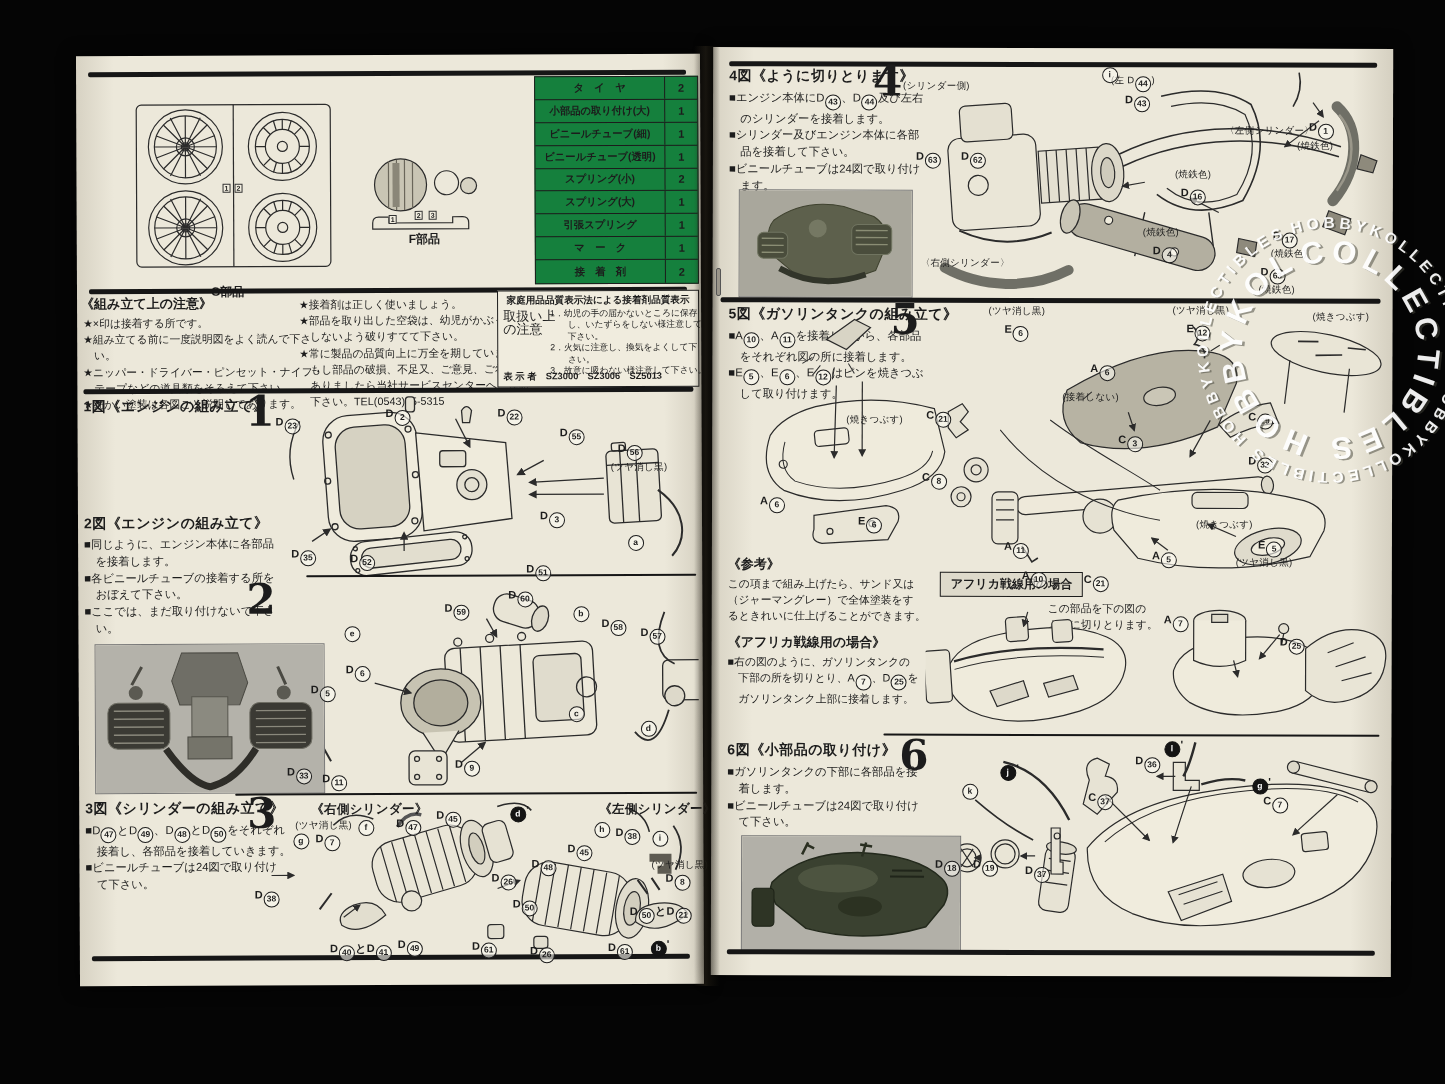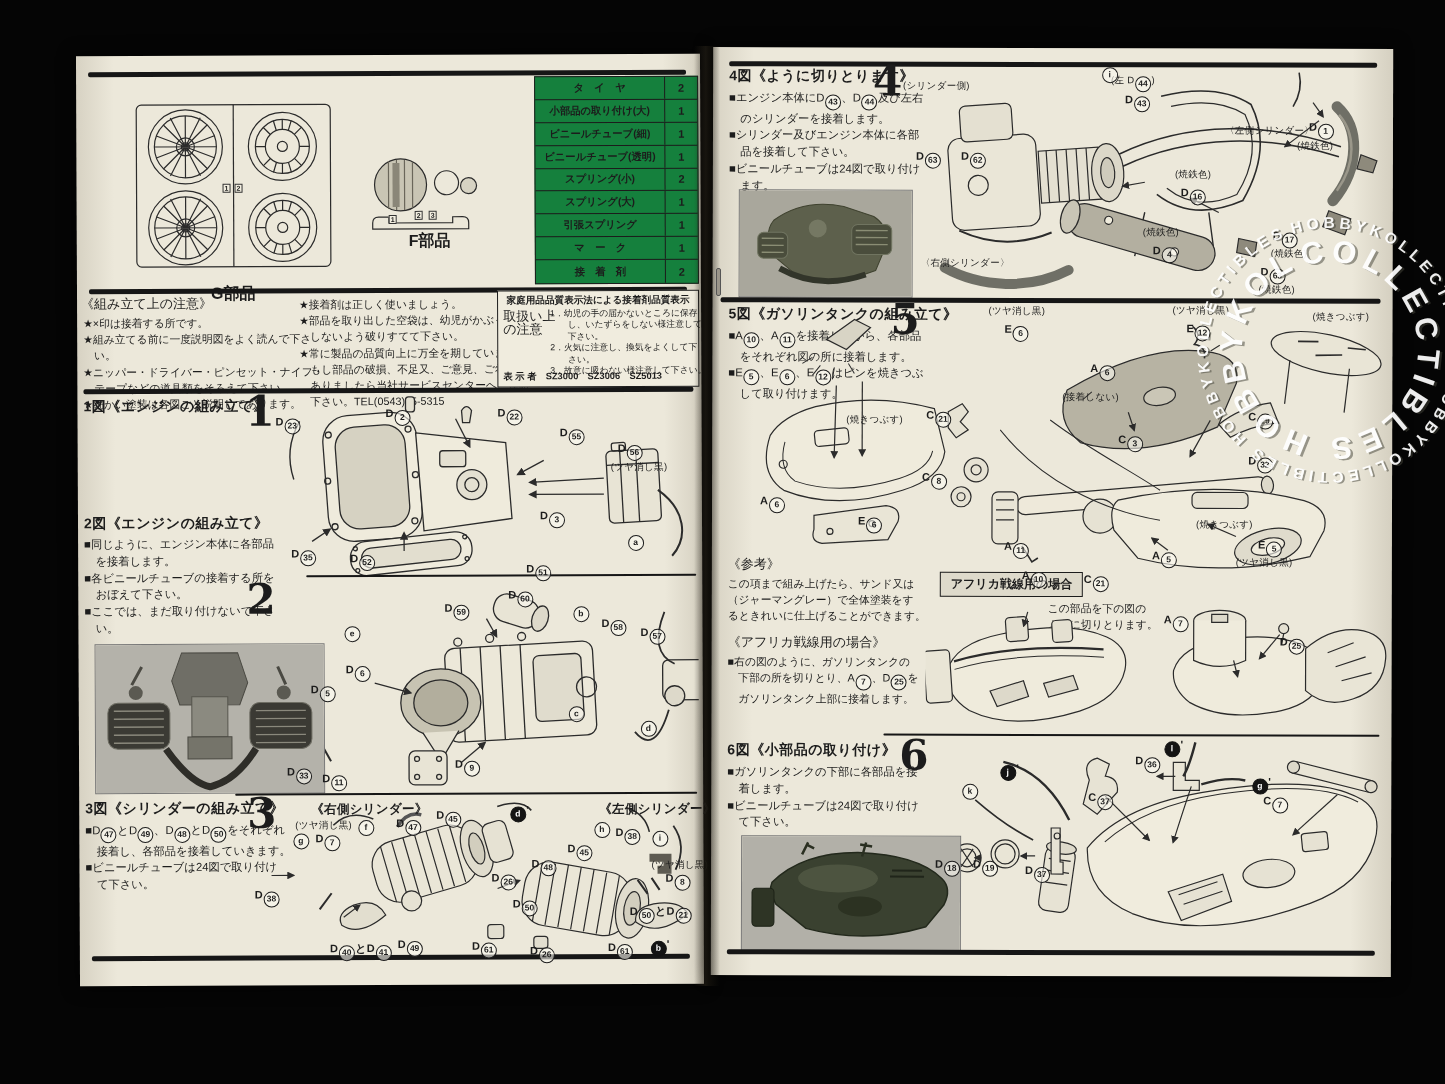--- a/index.html
+++ b/index.html
@@ -17,22 +17,22 @@
   .lbl.hd{font-size:12.5px;font-weight:700;}
   .lbl.tag{font-size:7px;border:1px solid #333;padding:0 1px;background:#f2eee0;font-weight:600;}
   .cc{display:inline-block;width:14px;height:14px;border:1.2px solid #1c1c1c;border-radius:50%;
       font-size:8.5px;line-height:13.5px;text-align:center;vertical-align:-2.5px;margin:0 .5px;
       font-weight:700;background:rgba(252,250,242,.6);letter-spacing:0;}
   .cc.dk{background:#141414;color:#fff;border-color:#141414;}
   .step-title{position:absolute;font-size:14px;font-weight:700;letter-spacing:.5px;white-space:nowrap;}
   .step-num{position:absolute;font-family:"DejaVu Serif","Liberation Serif",serif;font-weight:700;font-size:42px;line-height:40px;}
   .step-text{position:absolute;font-size:11.3px;line-height:16.8px;white-space:nowrap;font-weight:500;}
   .note-text{position:absolute;font-size:10.8px;line-height:16.2px;white-space:nowrap;font-weight:500;}
-  .sec-title{position:absolute;font-size:13px;font-weight:400;white-space:nowrap;}
-  .caption{position:absolute;font-size:16px;font-weight:700;}
+  .sec-title{position:absolute;font-size:13px;font-weight:700;white-space:nowrap;}
+  .caption{position:absolute;font-size:12px;font-weight:700;}
   .ptable{position:absolute;left:458px;top:22px;width:162px;height:206px;border:1.8px solid #1c1c1c;
           display:grid;grid-template-rows:repeat(9,1fr);background:#15803d;}
   .trow{display:flex;border-bottom:1px solid #1c1c1c;}
   .trow:last-child{border-bottom:none;}
   .tname{flex:1;display:flex;align-items:center;justify-content:center;font-size:10.3px;font-weight:600;border-right:1px solid #1c1c1c;white-space:nowrap;}
   .tqty{width:32px;display:flex;align-items:center;justify-content:center;font-size:11px;font-weight:600;}
   .qbox{position:absolute;left:420px;top:236px;width:200px;height:95px;border:1.6px solid #1c1c1c;background:#f0ecde;}
   .qtitle{position:absolute;left:0;right:0;top:3px;text-align:center;font-size:9.6px;font-weight:700;}
   .qside{position:absolute;left:5px;top:18px;font-size:13px;line-height:13px;font-weight:400;white-space:nowrap;}
   .qitems{position:absolute;left:52px;top:17px;font-size:8.8px;line-height:11.4px;font-weight:500;white-space:nowrap;}

